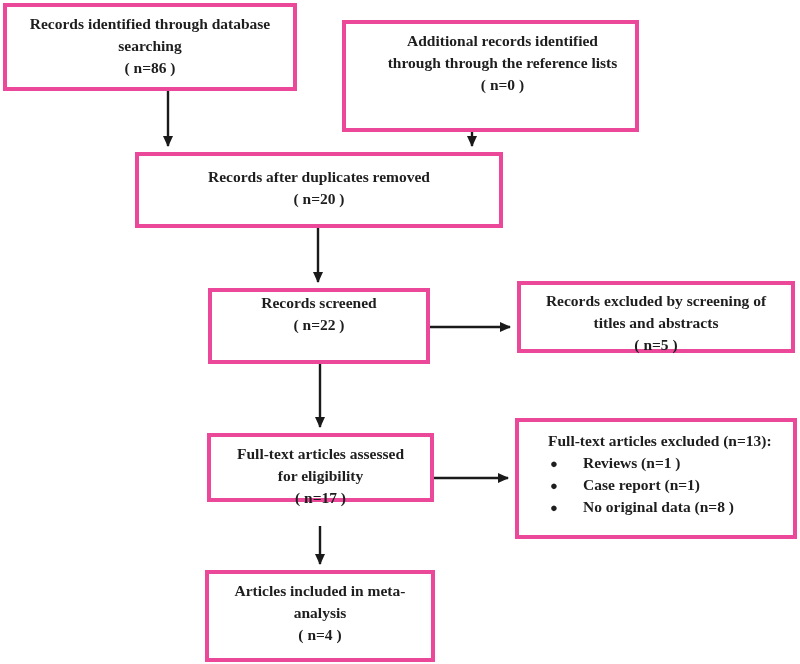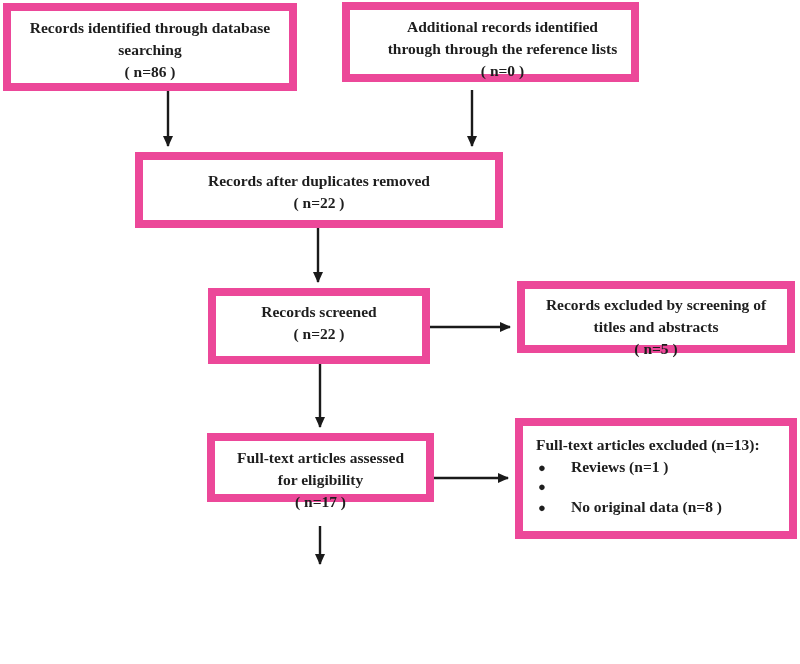--- a/index.html
+++ b/index.html
@@ -19,40 +19,40 @@
     position: absolute;
     left: 0;
     top: 0;
     width: 800px;
     height: 664px;
     pointer-events: none;
   }
   .box {
     position: absolute;
     box-sizing: border-box;
-    border: 8px solid #ec4899;
+    border: 4px solid #ec4899;
     background: #ffffff;
     color: #1e1e1e;
     font-size: 15.5px;
     line-height: 1.42;
     font-weight: 600;
     text-align: center;
   }
   .box .box-text {
     white-space: pre-line;
     padding: 0 6px;
   }
   
   .box-identified        { left: 3px;   top: 3px;   width: 294px; height: 88px;  padding-top: 6px;  }
-  .box-additional        { left: 342px; top: 2px;   width: 297px; height: 80px;  padding-top: 6px; padding-left: 24px;  }
+  .box-additional        { left: 342px; top: 20px;   width: 297px; height: 112px;  padding-top: 6px; padding-left: 24px;  }
   .box-duplicates        { left: 135px; top: 152px; width: 368px; height: 76px;  padding-top: 10px; }
-  .box-screened          { left: 208px; top: 288px; width: 222px; height: 76px;  padding-top: 5px;  }
+  .box-screened          { left: 208px; top: 288px; width: 222px; height: 76px;   }
   .box-excluded-screen   { left: 517px; top: 281px; width: 278px; height: 72px;  padding-top: 5px;  }
   .box-fulltext          { left: 207px; top: 433px; width: 227px; height: 69px;  padding-top: 6px;  }
-  .box-fulltext-excluded { left: 515px; top: 418px; width: 282px; height: 121px; padding-top: 8px; text-align: left; }
+  .box-fulltext-excluded { left: 515px; top: 418px; width: 282px; height: 121px; padding-top: 8px; text-align: left; padding-left: 16px; }
   .box-included          { left: 205px; top: 570px; width: 230px; height: 92px;  padding-top: 6px;  }
 
   .excl-title {
     padding-left: 13px;
     padding-right: 4px;
   }
   .bullet-row {
     display: flex;
     align-items: baseline;
     padding-left: 15px;
@@ -90,21 +90,21 @@
   </div>
 
   <div class="box box-additional">
     <div class="box-text">Additional records identified
 through through the reference lists
 ( n=0 )</div>
   </div>
 
   <div class="box box-duplicates">
     <div class="box-text">Records after duplicates removed
-( n=22 )</div>
+( n=20 )</div>
   </div>
 
   <div class="box box-screened">
     <div class="box-text">Records screened
 ( n=22 )</div>
   </div>
 
   <div class="box box-excluded-screen">
     <div class="box-text">Records excluded by screening of
 titles and abstracts
@@ -118,21 +118,27 @@
   </div>
 
   <div class="box box-fulltext-excluded">
     <div class="excl-title">Full-text articles excluded (n=13):</div>
     <div class="bullet-row">
       <span class="bullet">●</span>
       <span>Reviews (n=1 )</span>
     </div>
     <div class="bullet-row">
       <span class="bullet">●</span>
+      <span>Case report (n=1)</span>
     </div>
     <div class="bullet-row">
       <span class="bullet">●</span>
       <span>No original data (n=8 )</span>
     </div>
   </div>
 
+  <div class="box box-included">
+    <div class="box-text">Articles included in meta-
+analysis
+( n=4 )</div>
+  </div>
 
 </div>
 
 </body></html>

